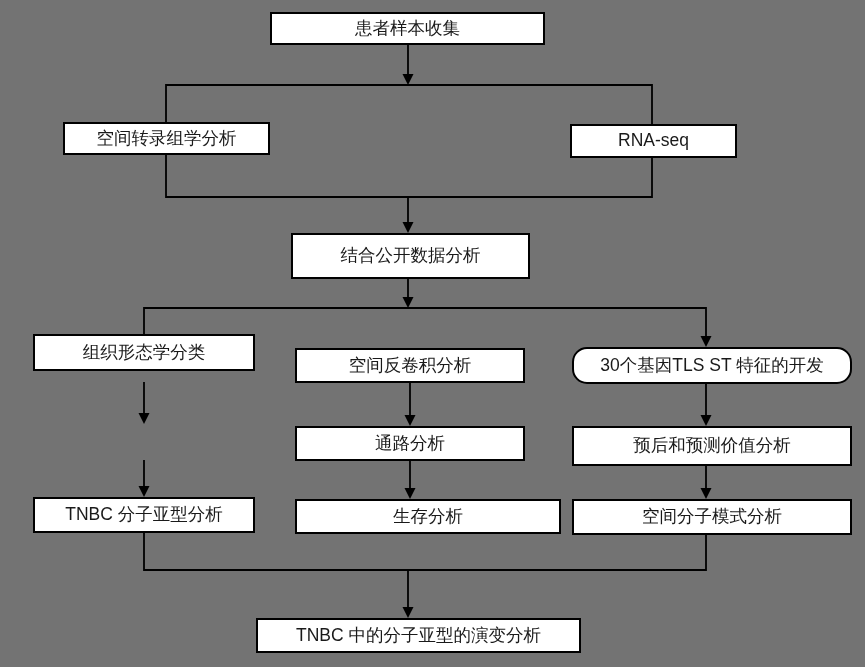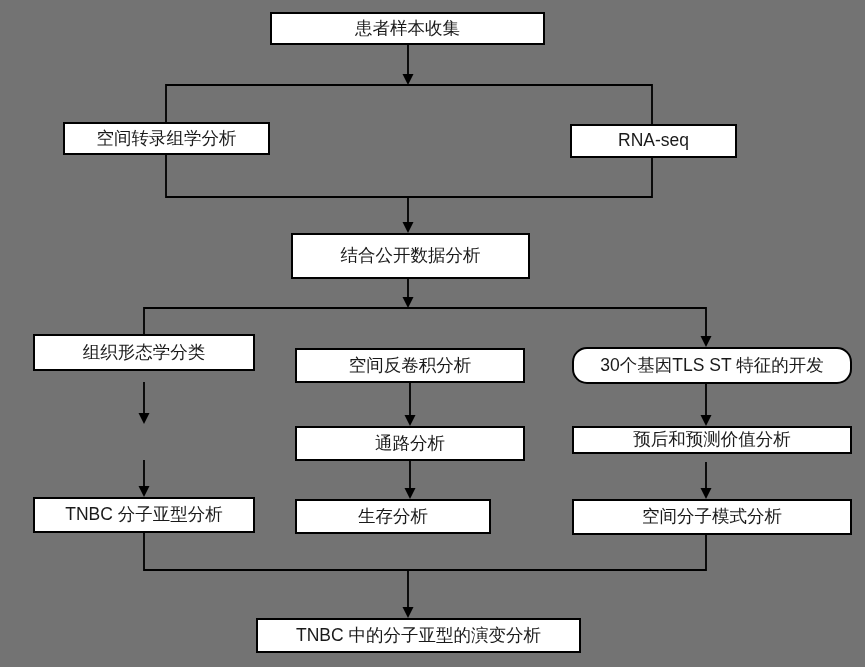--- a/index.html
+++ b/index.html
@@ -96,21 +96,21 @@
   <div class="node" style="left:63px; top:122px; width:207px; height:33px;">空间转录组学分析</div>
   <div class="node" style="left:570px; top:124px; width:167px; height:34px;">RNA-seq</div>
 
   <div class="node" style="left:291px; top:233px; width:239px; height:46px;">结合公开数据分析</div>
 
   <div class="node" style="left:33px; top:334px; width:222px; height:37px;">组织形态学分类</div>
   <div class="node" style="left:33px; top:497px; width:222px; height:36px;">TNBC 分子亚型分析</div>
 
   <div class="node" style="left:295px; top:348px; width:230px; height:35px;">空间反卷积分析</div>
   <div class="node" style="left:295px; top:426px; width:230px; height:35px;">通路分析</div>
-  <div class="node" style="left:295px; top:499px; width:196px; height:35px;">生存分析</div>
+  <div class="node" style="left:295px; top:499px; width:266px; height:35px;">生存分析</div>
 
   <div class="node" style="left:572px; top:347px; width:280px; height:37px;border-radius:15px;">30个基因TLS ST 特征的开发</div>
-  <div class="node" style="left:572px; top:426px; width:280px; height:28px;">预后和预测价值分析</div>
+  <div class="node" style="left:572px; top:426px; width:280px; height:40px;">预后和预测价值分析</div>
   <div class="node" style="left:256px; top:618px; width:325px; height:35px;">TNBC 中的分子亚型的演变分析</div>
 
   <div class="node" style="left:572px; top:499px; width:280px; height:36px;">空间分子模式分析</div>
 
 </div>
 
 </body></html>

